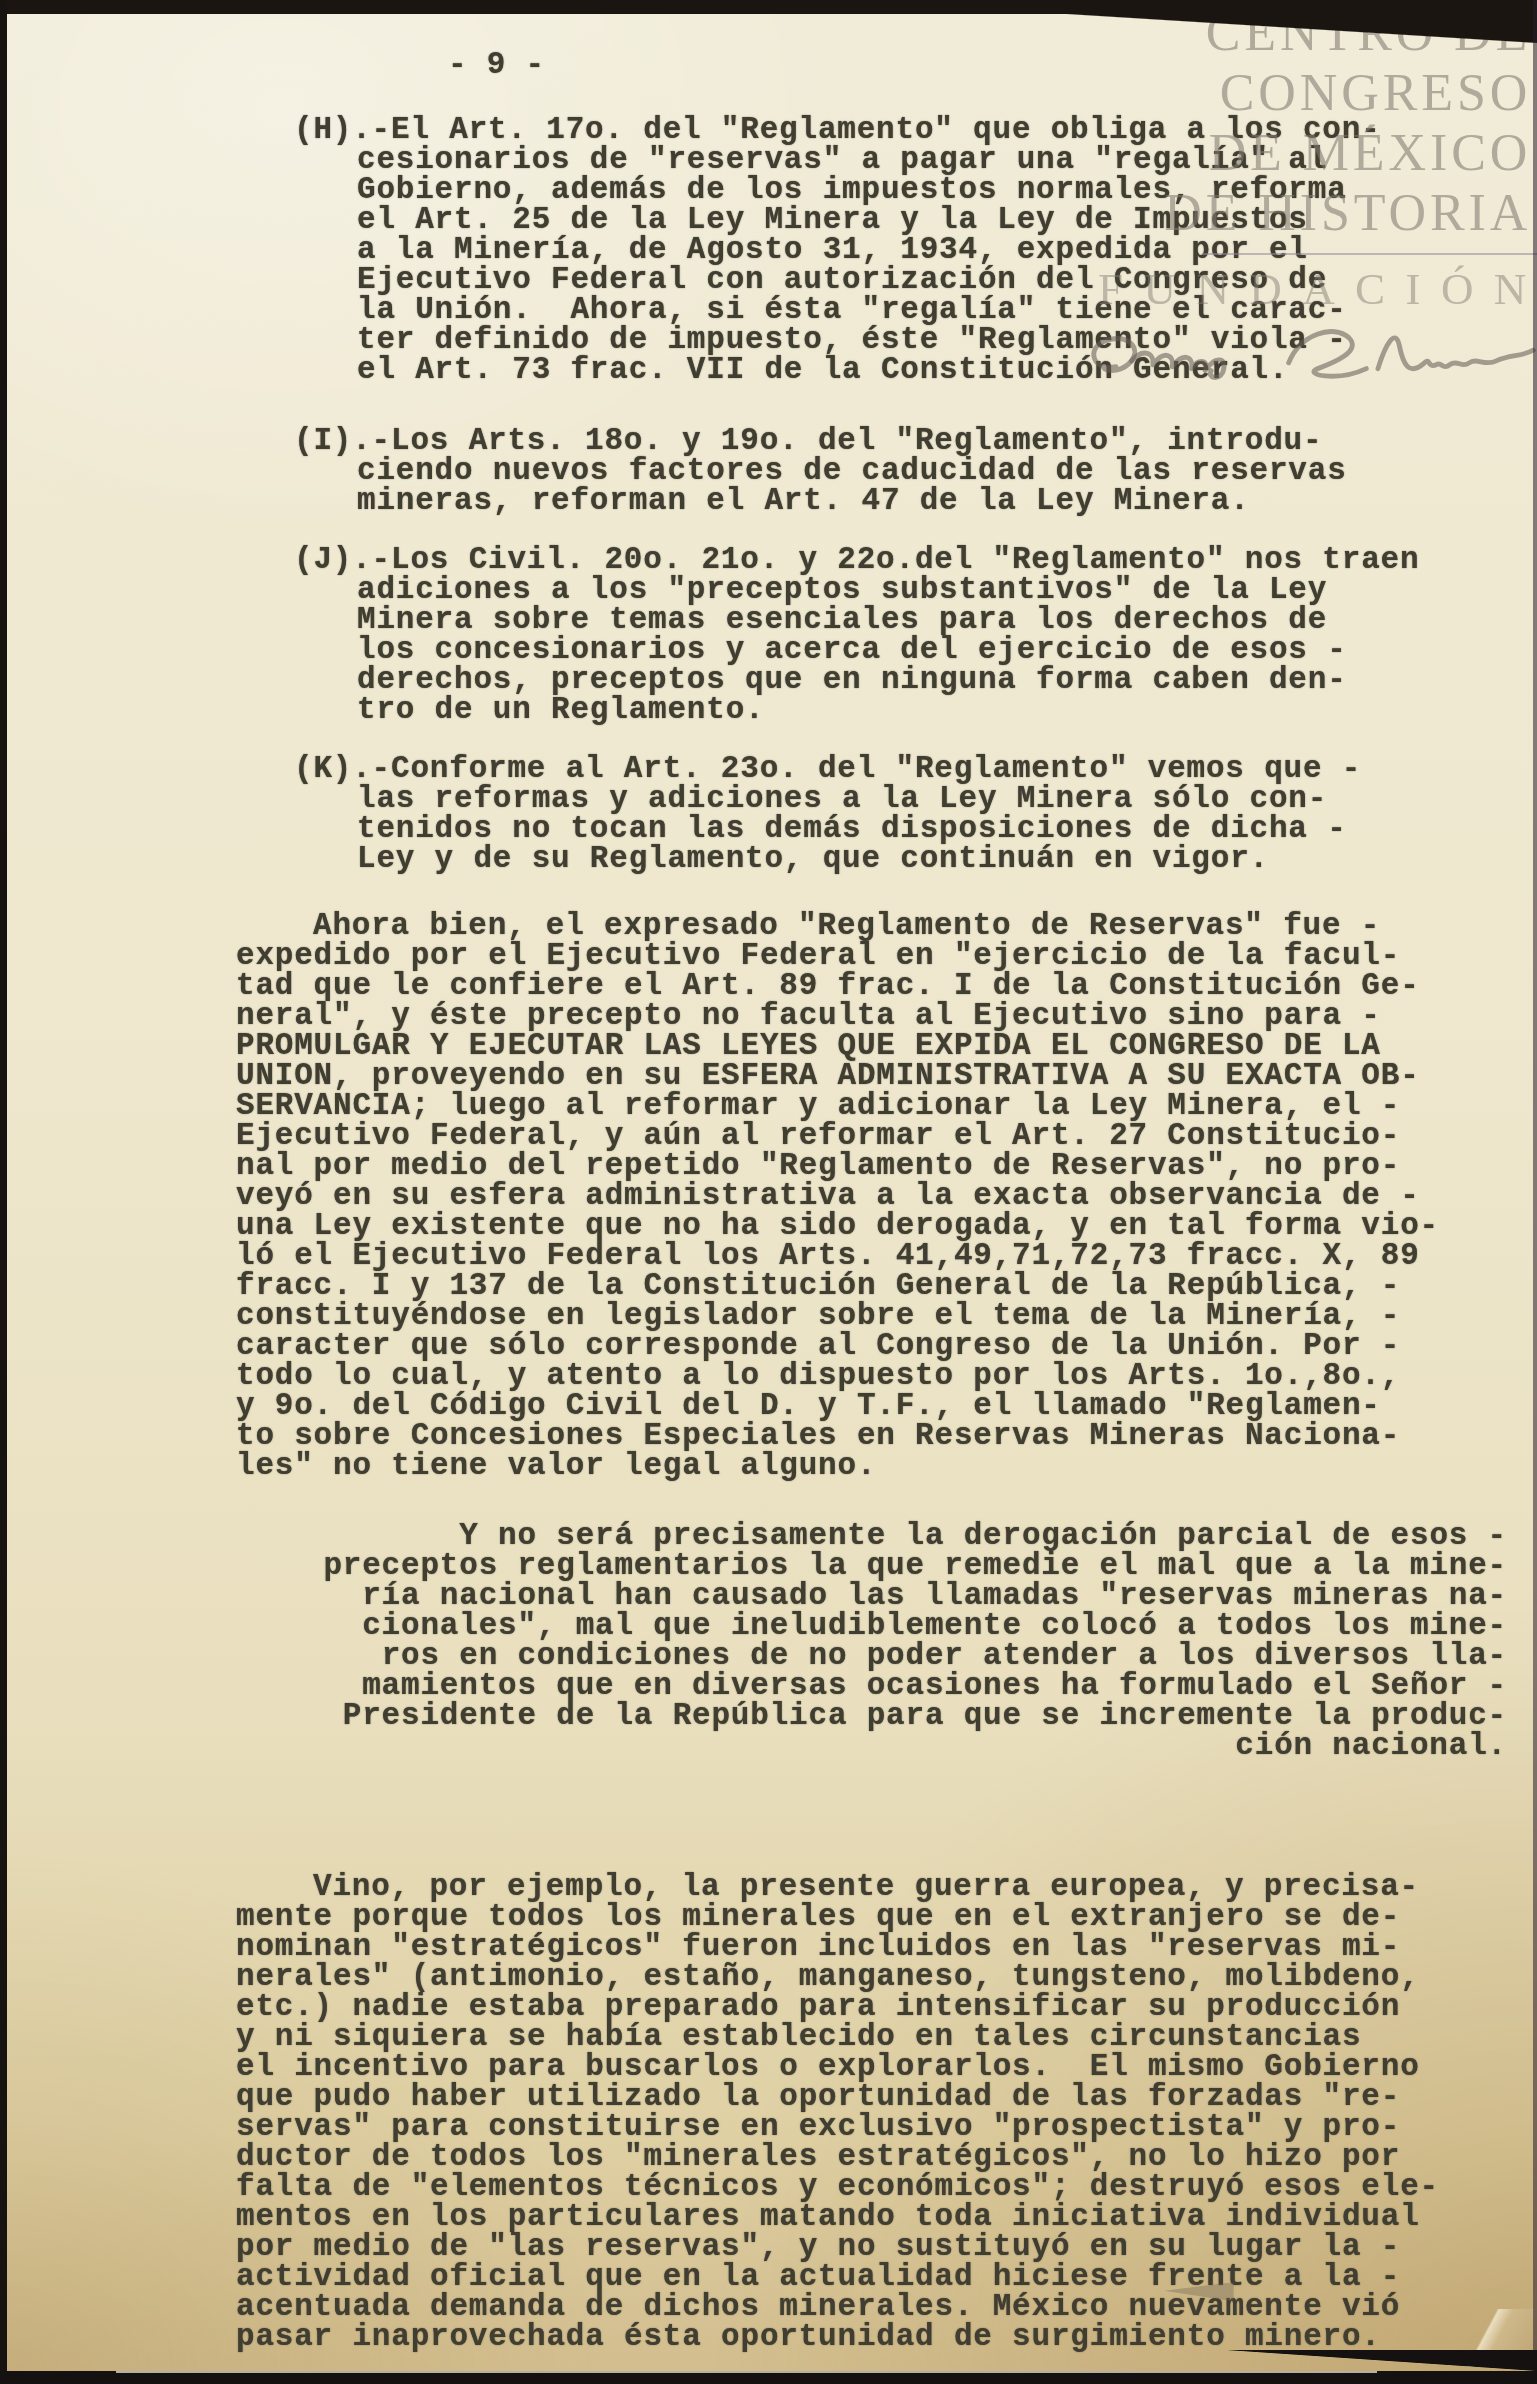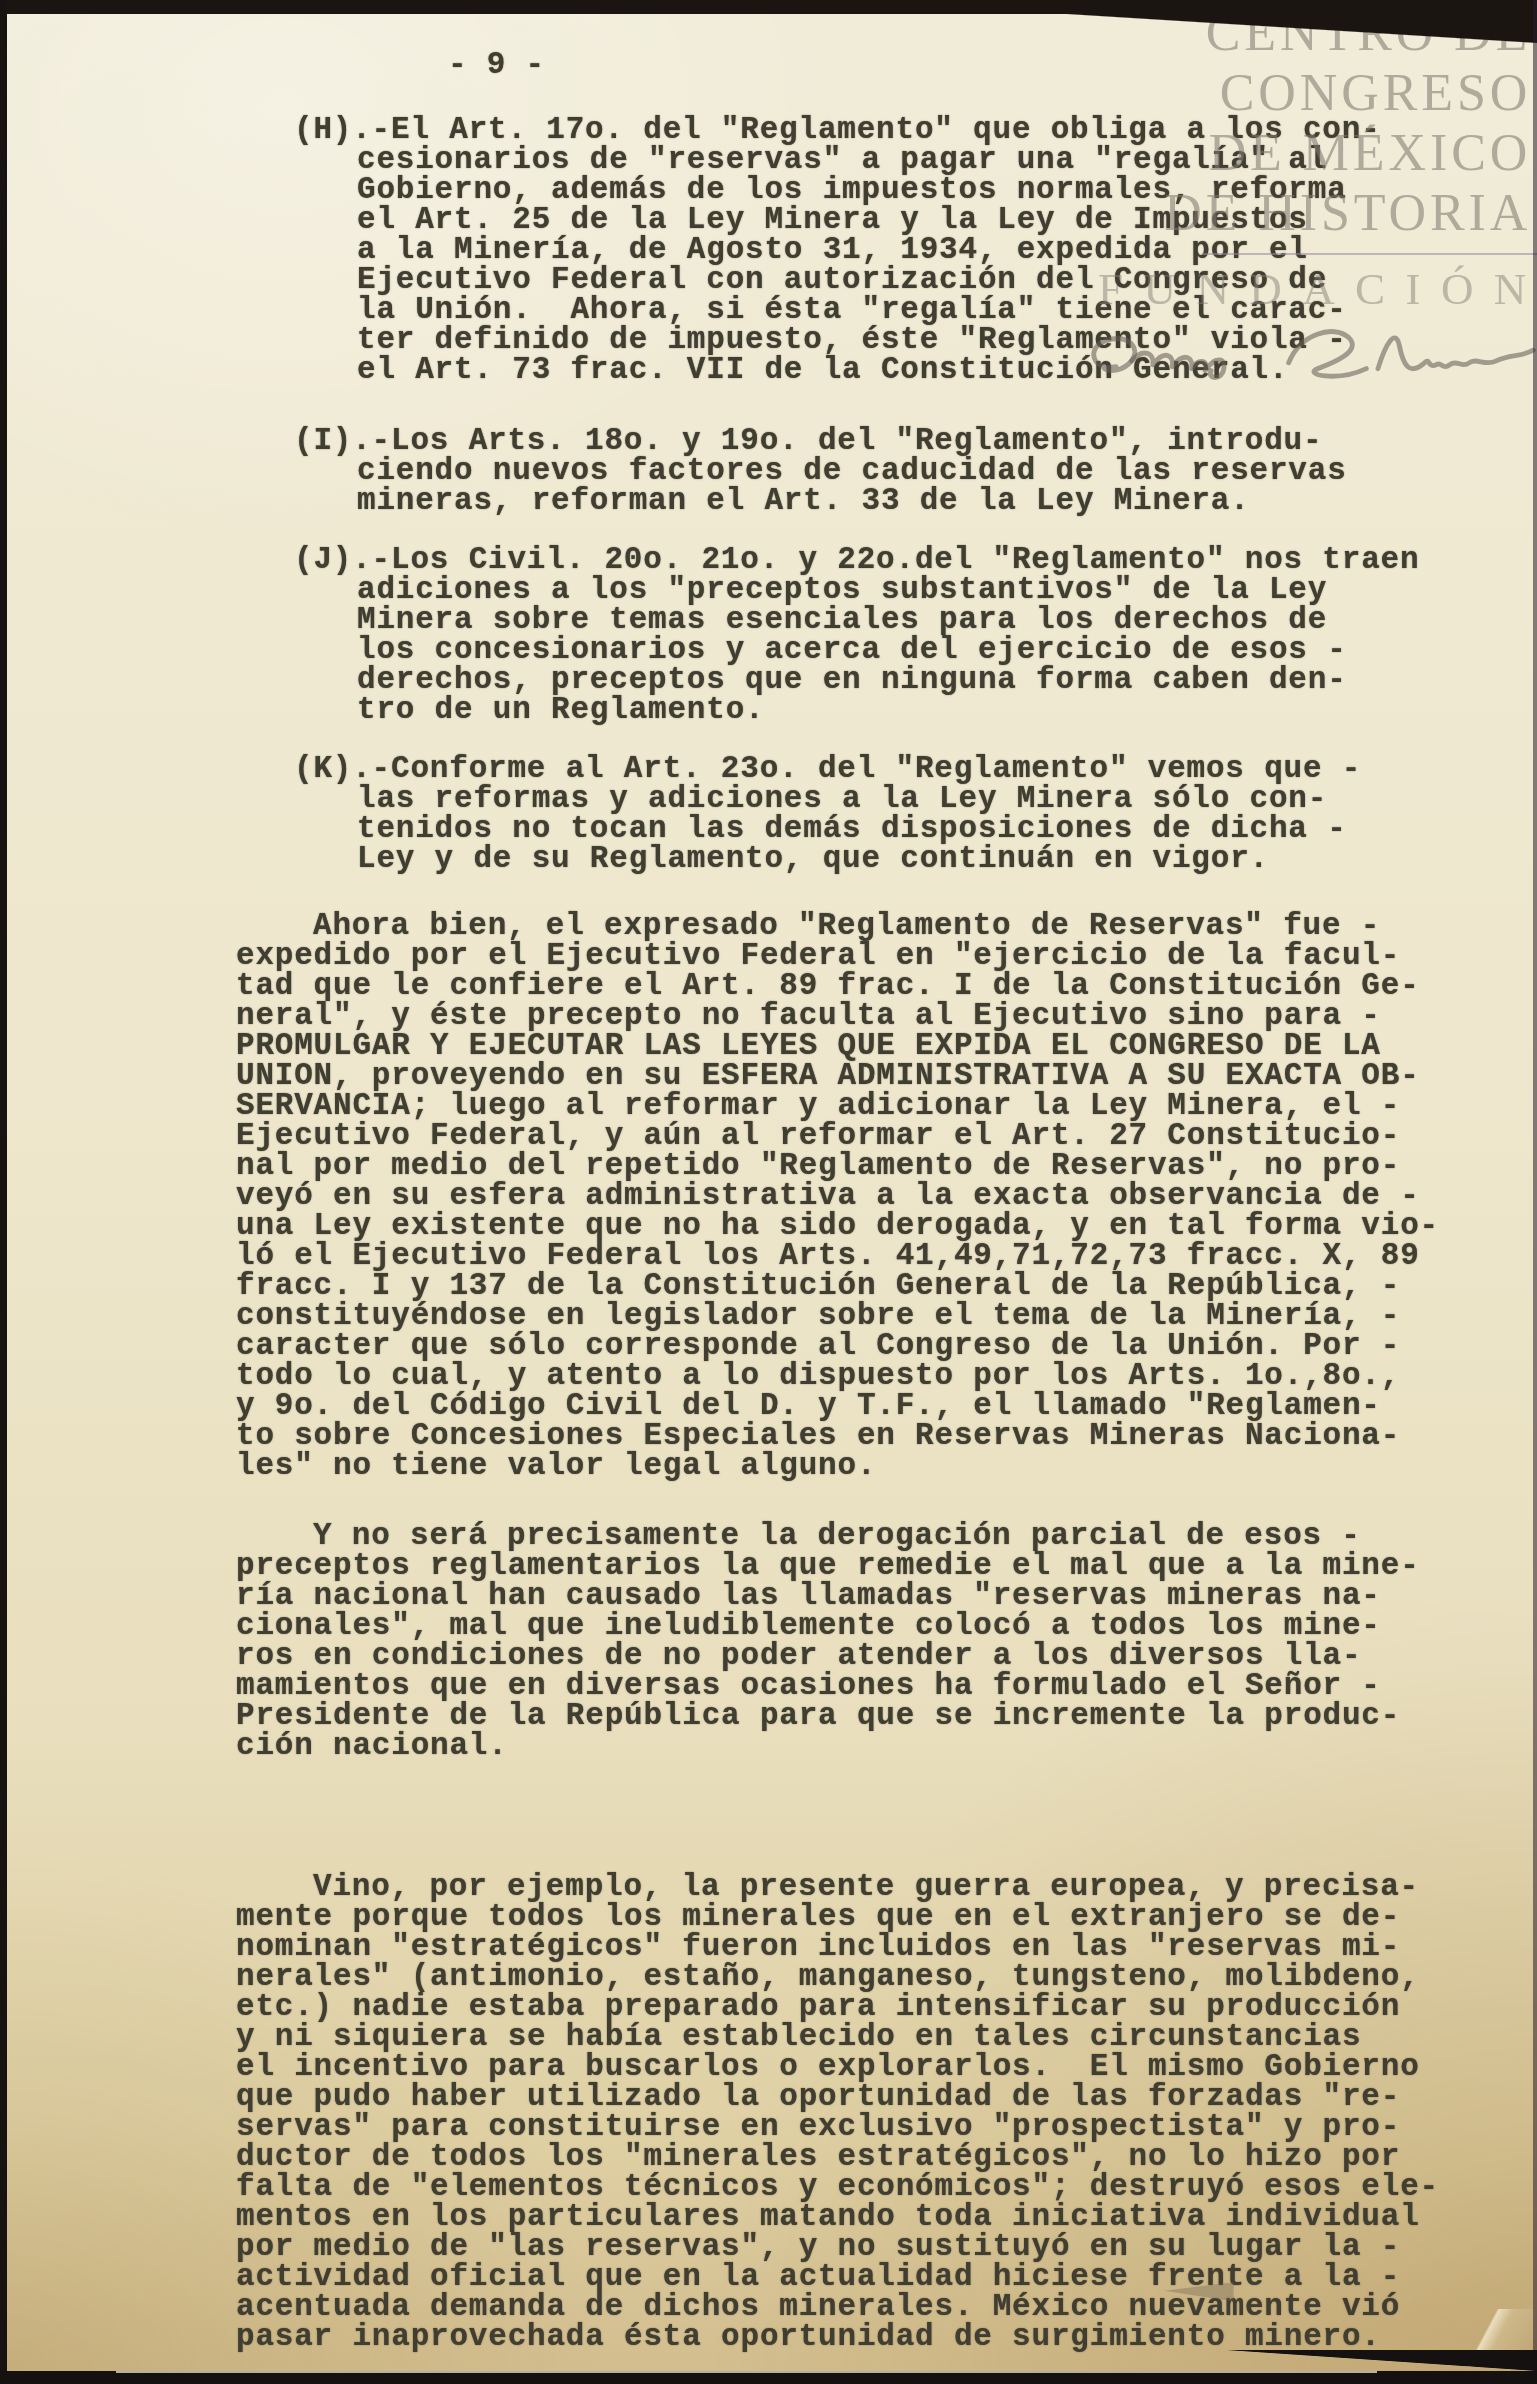--- a/index.html
+++ b/index.html
@@ -27,21 +27,21 @@
     text-shadow:0 0 1.4px rgba(62,58,46,0.75);
   }
   .pagenum{left:448px;top:50px;}
   .hang{padding-left:63px;text-indent:-63px;width:1203px;}
   .item-h{left:294px;top:115px;}
   .item-i{left:294px;top:426px;}
   .item-j{left:294px;top:545px;}
   .item-k{left:294px;top:754px;}
   .body-par{left:236px;width:1271px;text-indent:77px;}
   .par-1{top:911px;}
-  .par-2{top:1521px;}
+  .par-2{top:1521px;text-align:right;}
   .par-3{top:1872px;}
   .label{display:inline;}
   .item-text{display:inline;white-space:pre-wrap;}
 
   
   .watermark{position:absolute;top:2.9px;right:5.8px;width:543px;text-align:right;z-index:5;pointer-events:none;}
   .wm-line{
     font-family:"Liberation Serif","DejaVu Serif",serif;
     font-size:52px;line-height:60px;letter-spacing:3.9px;
     color:rgba(129,123,114,0.58);white-space:nowrap;
@@ -87,21 +87,21 @@
 Gobierno, además de los impuestos normales, reforma
 el Art. 25 de la Ley Minera y la Ley de Impuestos
 a la Minería, de Agosto 31, 1934, expedida por el
 Ejecutivo Federal con autorización del Congreso de
 la Unión.  Ahora, si ésta "regalía" tiene el carac-
 ter definido de impuesto, éste "Reglamento" viola -
 el Art. 73 frac. VII de la Constitución General.</span></div>
 
   <div class="typed hang item-i"><span class="label">(I).-</span><span class="item-text">Los Arts. 18o. y 19o. del "Reglamento", introdu-
 ciendo nuevos factores de caducidad de las reservas
-mineras, reforman el Art. 33 de la Ley Minera.</span></div>
+mineras, reforman el Art. 47 de la Ley Minera.</span></div>
 
   <div class="typed hang item-j"><span class="label">(J).-</span><span class="item-text">Los Civil. 20o. 21o. y 22o.del "Reglamento" nos traen
 adiciones a los "preceptos substantivos" de la Ley
 Minera sobre temas esenciales para los derechos de
 los concesionarios y acerca del ejercicio de esos -
 derechos, preceptos que en ninguna forma caben den-
 tro de un Reglamento.</span></div>
 
   <div class="typed hang item-k"><span class="label">(K).-</span><span class="item-text">Conforme al Art. 23o. del "Reglamento" vemos que -
 las reformas y adiciones a la Ley Minera sólo con-

